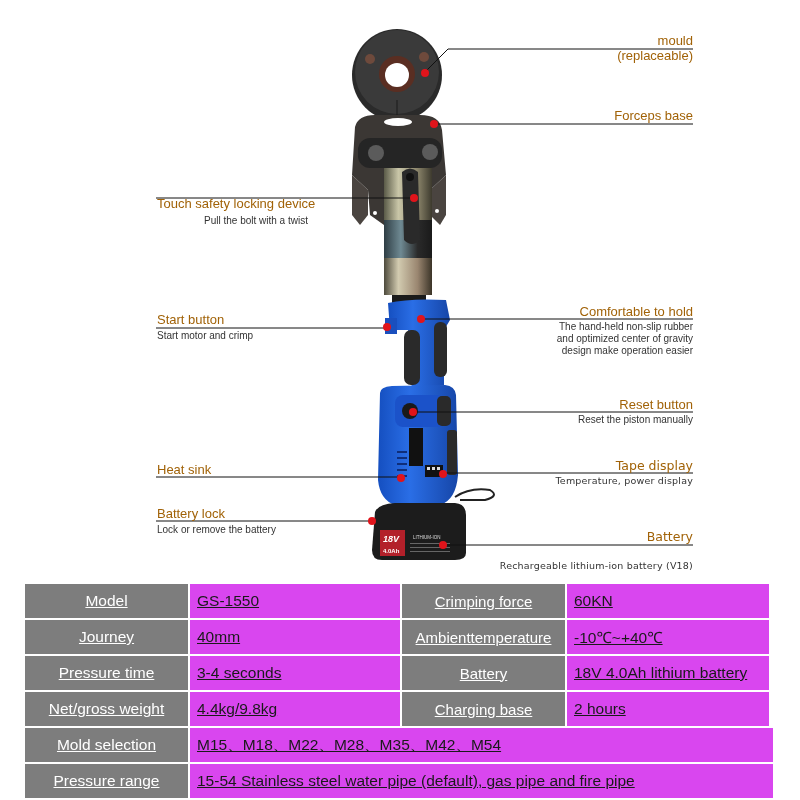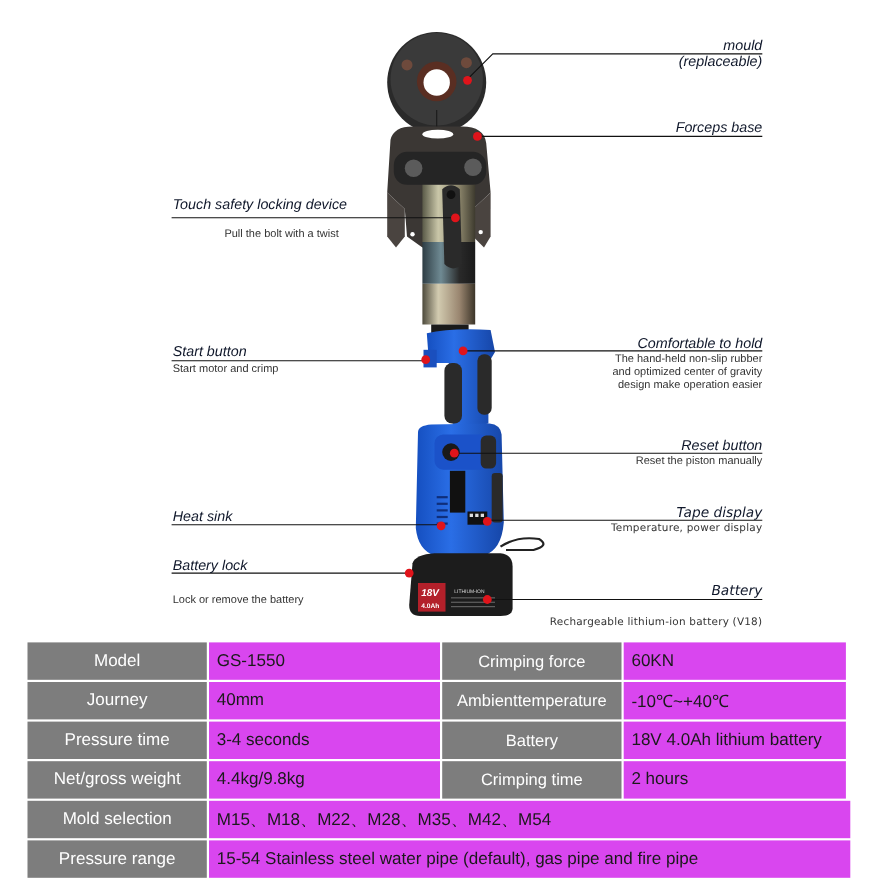--- a/index.html
+++ b/index.html
@@ -5,32 +5,32 @@
     * { box-sizing: border-box; margin: 0; padding: 0; }
     html, body { width: 800px; height: 800px; background: #ffffff; overflow: hidden; }
     body { position: relative; font-family: "Liberation Sans", sans-serif; color: #222; }
 
     
     .figure { position: absolute; left: 0; top: 0; width: 800px; height: 575px; }
     .figure svg { position: absolute; left: 0; top: 0; }
 
     
     .callout { position: absolute; }
-    .callout .title { font-size: 13px; color: #0f172a; line-height: 15px; white-space: nowrap; font-style: italic; }
+    .callout .title { font-size: 13px; color: #a16207; line-height: 15px; white-space: nowrap; }
     .callout .desc  { font-size: 10px; color: #333; line-height: 12px; white-space: nowrap; }
     .callout.left  { text-align: left; }
     .callout.right { text-align: right; }
     .callout .desc.multi { white-space: pre-line; }
     .callout .desc.spaced { letter-spacing: 0.2px; font-family: "DejaVu Sans", sans-serif; font-size: 9.5px; }
     .callout .title.spaced { font-family: "DejaVu Sans", sans-serif; font-size: 12.5px; }
 
     
     .spec-table { position: absolute; left: 25px; top: 584px; width: 748px; }
     .spec-row { display: flex; height: 34px; margin-bottom: 2px; }
-    .cell { display: flex; align-items: center; font-size: 15.5px; height: 100%; }
+    .cell { display: flex; align-items: center; font-size: 15.5px; height: 100%; text-decoration: underline; }
     .cell.label { background: #7d7d7d; color: #ffffff; justify-content: center; margin-right: 2px; white-space: nowrap; }
     .cell.value { background: #d946ef; color: #1a1a1a; padding-left: 7px; margin-right: 2px; white-space: nowrap; }
     .cell.value:last-child { margin-right: 0; }
     .w-label1 { width: 163px; }
     .w-value1 { width: 210px; }
     .w-label2 { width: 163px; font-size: 15px; }
     .w-value2 { width: 202px; }
     .w-wide   { width: 583px; }
   </style>
 </head>
@@ -165,23 +165,23 @@
 
   <div class="callout right" style="right:107px; top:33px;">
     <div class="title">mould</div>
     <div class="title">(replaceable)</div>
   </div>
 
   <div class="callout right" style="right:107px; top:108px;">
     <div class="title">Forceps base</div>
   </div>
 
-  <div class="callout left" style="left:157px; top:178px;">
+  <div class="callout left" style="left:157px; top:196px;">
     <div class="title">Touch safety locking device</div>
-    <div class="desc" style="margin-top:14px;padding-left:47px;">Pull the bolt with a twist</div>
+    <div class="desc" style="margin-top:4px;padding-left:47px;">Pull the bolt with a twist</div>
   </div>
 
   <div class="callout right" style="right:107px; top:304px;">
     <div class="title">Comfortable to hold</div>
     <div class="desc multi" style="margin-top:2px;">The hand-held non-slip rubber
 and optimized center of gravity
 design make operation easier</div>
   </div>
 
   <div class="callout left" style="left:157px; top:312px;">
@@ -198,21 +198,21 @@
     <div class="title">Heat sink</div>
   </div>
 
   <div class="callout right" style="right:107px; top:458px;">
     <div class="title spaced">Tape display</div>
     <div class="desc spaced" style="margin-top:2px;">Temperature, power display</div>
   </div>
 
   <div class="callout left" style="left:157px; top:506px;">
     <div class="title">Battery lock</div>
-    <div class="desc" style="margin-top:19px;">Lock or remove the battery</div>
+    <div class="desc" style="margin-top:3px;">Lock or remove the battery</div>
   </div>
 
   <div class="callout right" style="right:107px; top:529px;">
     <div class="title spaced">Battery</div>
     <div class="desc spaced" style="margin-top:16px;">Rechargeable lithium-ion battery (V18)</div>
   </div>
 </div>
 
 <div class="spec-table">
   <div class="spec-row">
@@ -229,21 +229,21 @@
   </div>
   <div class="spec-row">
     <div class="cell label w-label1">Pressure time</div>
     <div class="cell value w-value1">3-4 seconds</div>
     <div class="cell label w-label2">Battery</div>
     <div class="cell value w-value2">18V 4.0Ah lithium battery</div>
   </div>
   <div class="spec-row">
     <div class="cell label w-label1">Net/gross weight</div>
     <div class="cell value w-value1">4.4kg/9.8kg</div>
-    <div class="cell label w-label2">Crimping time</div>
+    <div class="cell label w-label2">Charging base</div>
     <div class="cell value w-value2">2 hours</div>
   </div>
   <div class="spec-row">
     <div class="cell label w-label1">Mold selection</div>
     <div class="cell value w-wide">M15、M18、M22、M28、M35、M42、M54</div>
   </div>
   <div class="spec-row">
     <div class="cell label w-label1">Pressure range</div>
     <div class="cell value w-wide">15-54 Stainless steel water pipe (default), gas pipe and fire pipe</div>
   </div>

